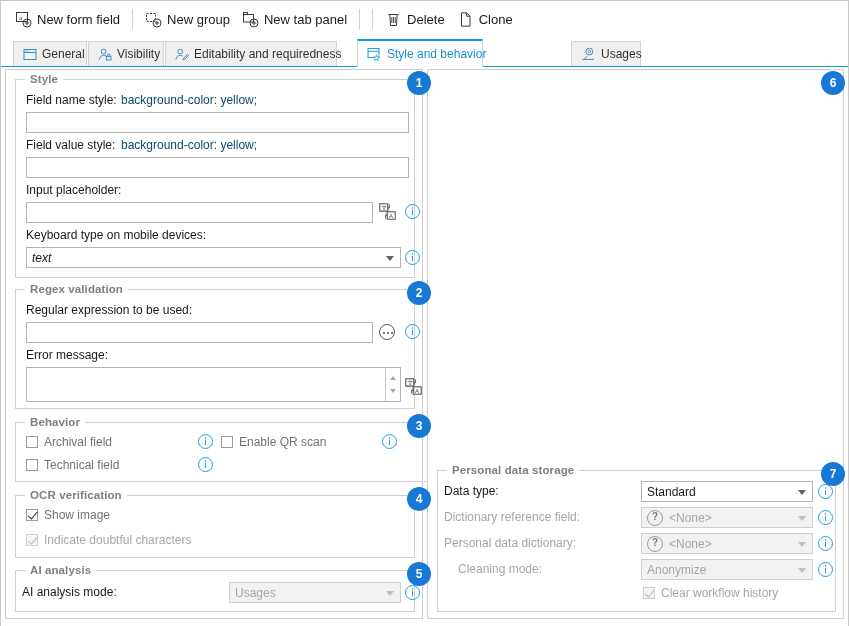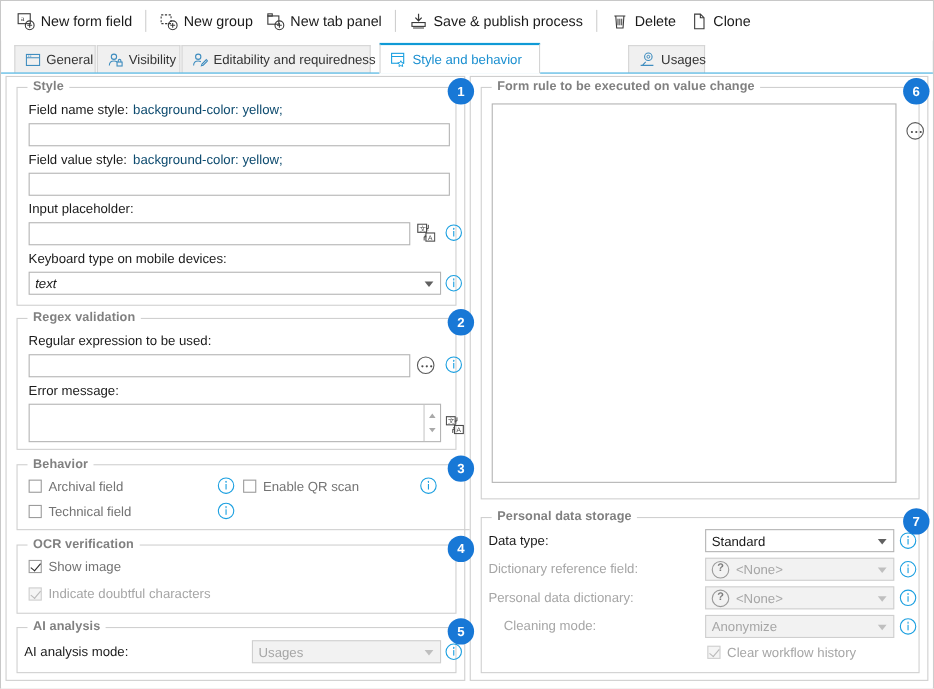--- a/index.html
+++ b/index.html
@@ -128,30 +128,20 @@
           <rect x="1.5" y="1.6" width="4" height="2" fill="none" stroke="#3a3a3a" stroke-width="1"></rect>
           <circle cx="12" cy="12" r="4" fill="none" stroke="#3a3a3a" stroke-width="1"></circle>
           <path d="M12 9.8v4.4M9.8 12h4.4" stroke="#3a3a3a" stroke-width="1"></path>
         </svg>
       </span>
       <span class="lbl">New tab panel</span>
     </div>
 
     <div class="tb-sep"></div>
 
-    <div class="tb-btn">
-      <span class="ico">
-        <svg width="17" height="17" viewBox="0 0 17 17">
-          <path d="M8.5 1.5v6M5.6 5l2.9 2.9L11.4 5" fill="none" stroke="#3a3a3a" stroke-width="1.1"></path>
-          <rect x="2.5" y="9.5" width="12" height="3.5" fill="none" stroke="#3a3a3a" stroke-width="1"></rect>
-          <path d="M3.5 14.5h10" stroke="#3a3a3a" stroke-width="1"></path>
-        </svg>
-      </span>
-      <span class="lbl">Save &amp; publish process</span>
-    </div>
 
     <div class="tb-sep"></div>
 
     <div class="tb-btn">
       <span class="ico">
         <svg width="17" height="17" viewBox="0 0 17 17">
           <path d="M3.5 3.5h10" stroke="#3a3a3a" stroke-width="1"></path>
           <path d="M4.8 3.5l.8 11h5.8l.8-11" fill="none" stroke="#3a3a3a" stroke-width="1"></path>
           <path d="M6.8 6v6M8.5 6v6M10.2 6v6" stroke="#3a3a3a" stroke-width=".9"></path>
         </svg>
@@ -199,21 +189,21 @@
       <span class="tico">
         <svg width="14" height="13" viewBox="0 0 14 13">
           <circle cx="5.2" cy="3.6" r="2.4" fill="none" stroke="#3f8dbf" stroke-width="1"></circle>
           <path d="M1 11.6c0-2.6 1.9-4.2 4.2-4.2.9 0 1.7.25 2.4.7" fill="none" stroke="#3f8dbf" stroke-width="1"></path>
           <path d="M12.6 6.2l1.1 1.1-4 4-1.6.5.5-1.6z" fill="none" stroke="#3f8dbf" stroke-width="1"></path>
         </svg>
       </span>
       <span class="lbl">Editability and requiredness</span>
     </div>
 
-    <div class="tab active" style="left:344px;width:146px;">
+    <div class="tab active" style="left:356px;width:126px;">
       <span class="tico">
         <svg width="15" height="14" viewBox="0 0 15 14">
           <rect x="1" y="1.5" width="11" height="9" fill="none" stroke="#1a9fe0" stroke-width="1"></rect>
           <path d="M1 4.3h11" stroke="#1a9fe0" stroke-width="1"></path>
           <path d="M9.4 8.2l.85 1.75 1.9.26-1.4 1.33.34 1.9-1.69-.9-1.69.9.34-1.9-1.4-1.33 1.9-.26z" fill="#fff" stroke="#1a9fe0" stroke-width=".9"></path>
         </svg>
       </span>
       <span class="lbl">Style and behavior</span>
     </div>
 
@@ -341,29 +331,20 @@
         <div class="combo disabled" style="left:213px;top:11px;width:172px;">
           <span>Usages</span>
           <span class="arrow"></span>
         </div>
         <span class="info" style="left:389px;top:14px;"></span>
       </div>
     </div>
 
     <div class="panel-right">
 
-      <div class="grp" style="left:9px;top:9px;width:399px;height:375px;">
-        <span class="cap">Form rule to be executed on value change</span>
-        <div class="tarea" style="left:9px;top:14px;width:368px;height:345px;"></div>
-        <span class="ellip" style="left:386px;top:31px;">
-            <i></i>
-            <i></i>
-            <i></i>
-          </span>
-      </div>
 
       <div class="grp" style="left:9px;top:400px;width:399px;height:142px;">
         <span class="cap">Personal data storage</span>
 
         <span class="lbl-txt" style="left:6px;top:13px;">Data type:</span>
         <div class="combo" style="left:203px;top:10px;width:172px;">
           <span>Standard</span>
           <span class="arrow"></span>
         </div>
         <span class="info" style="left:380px;top:13px;"></span>

